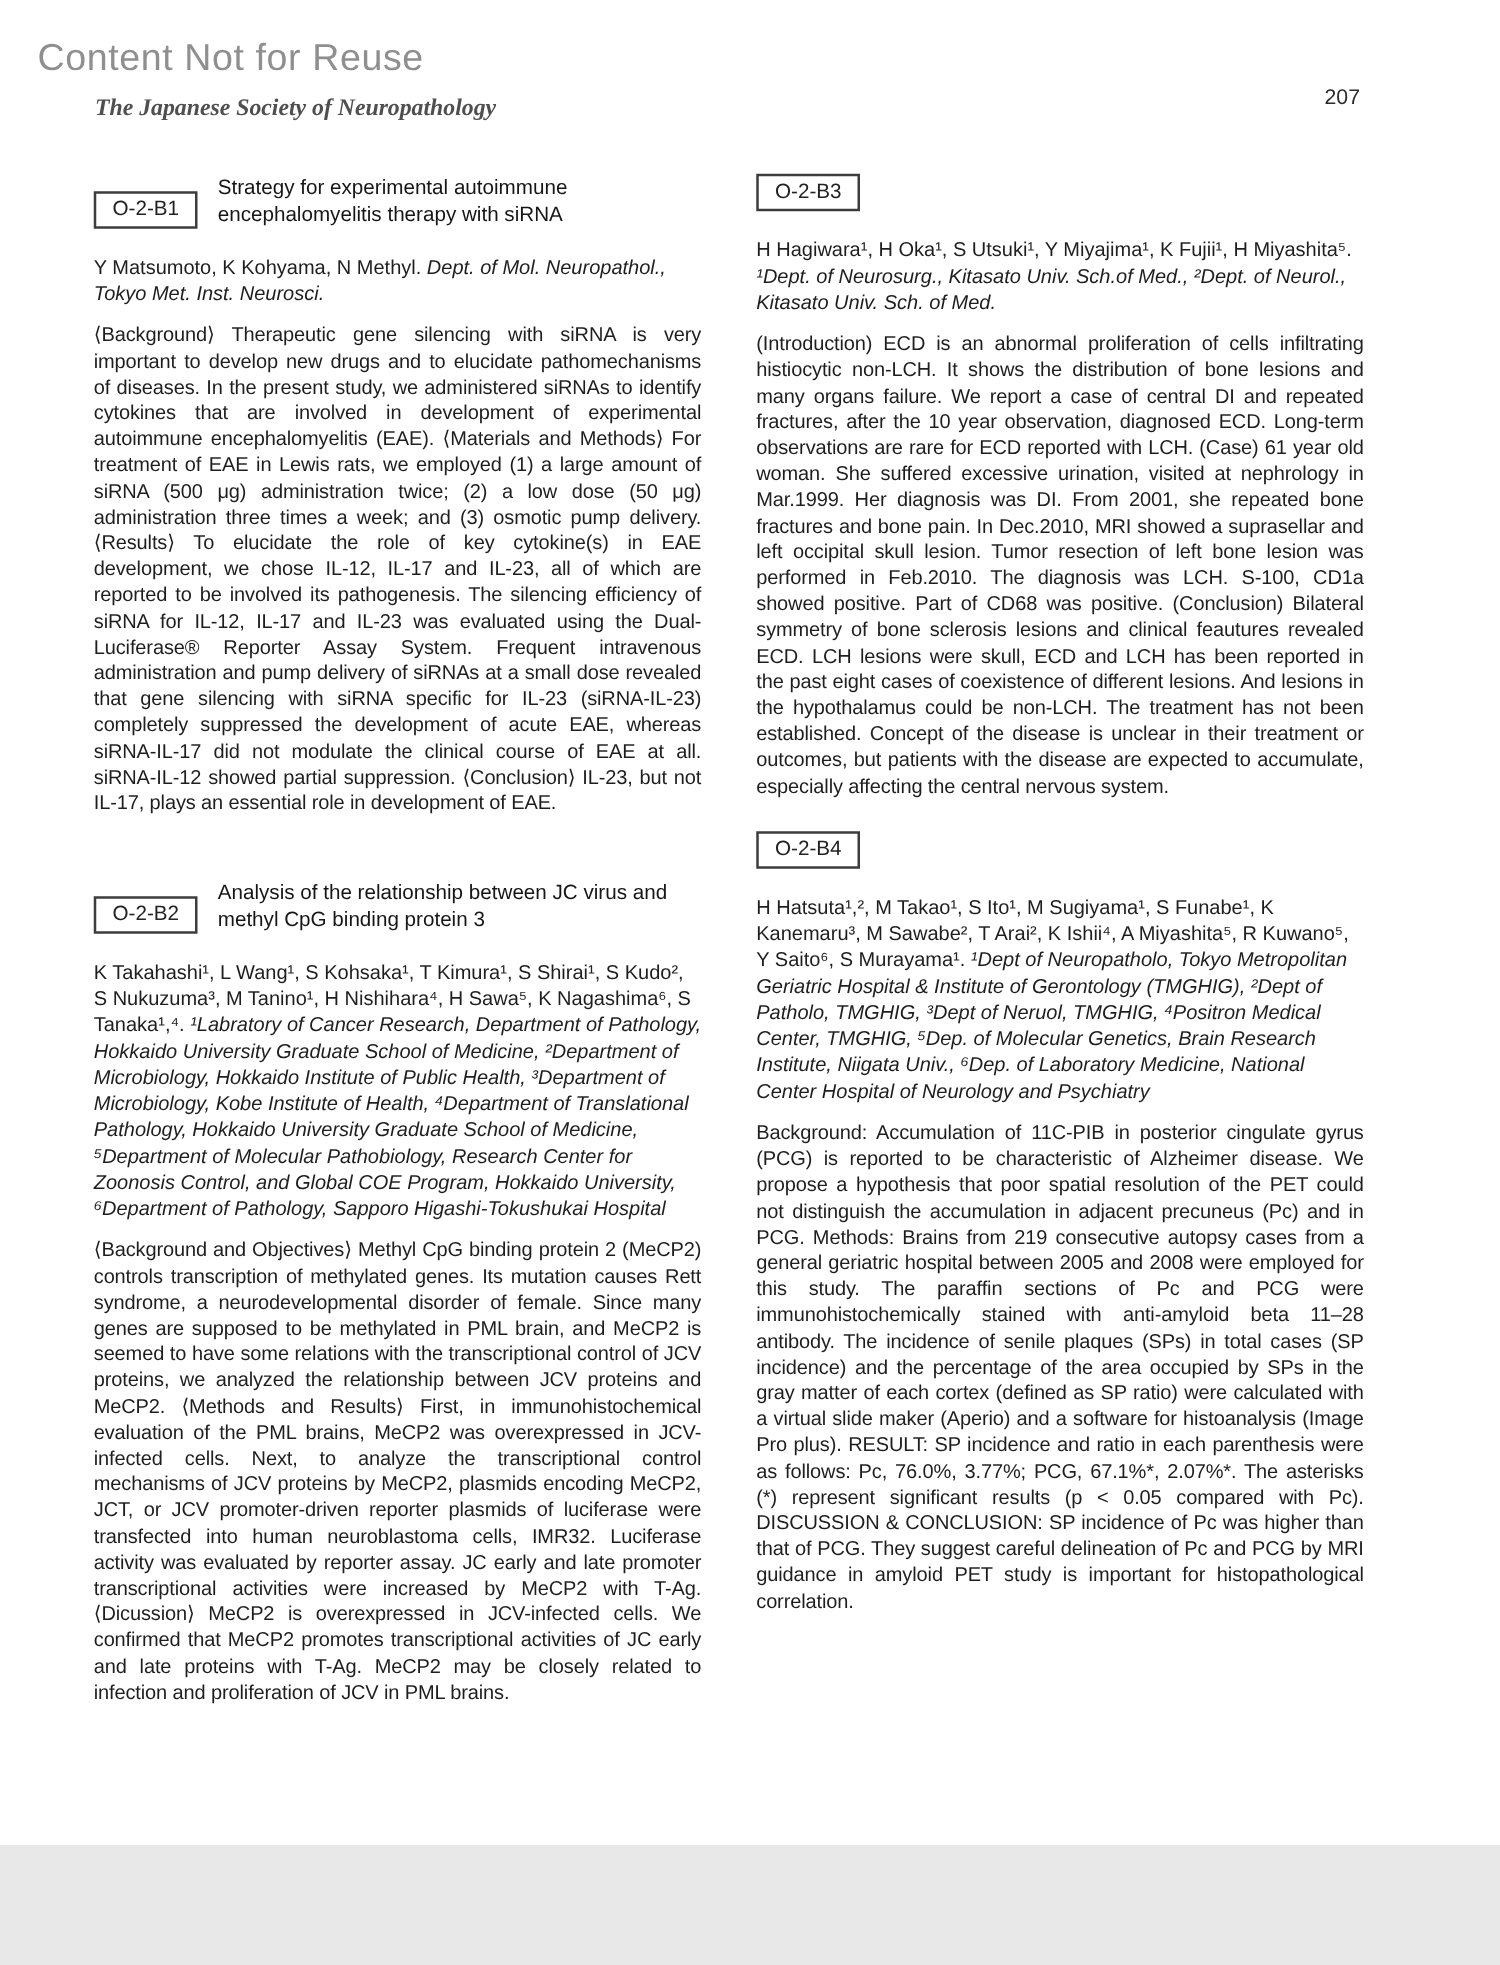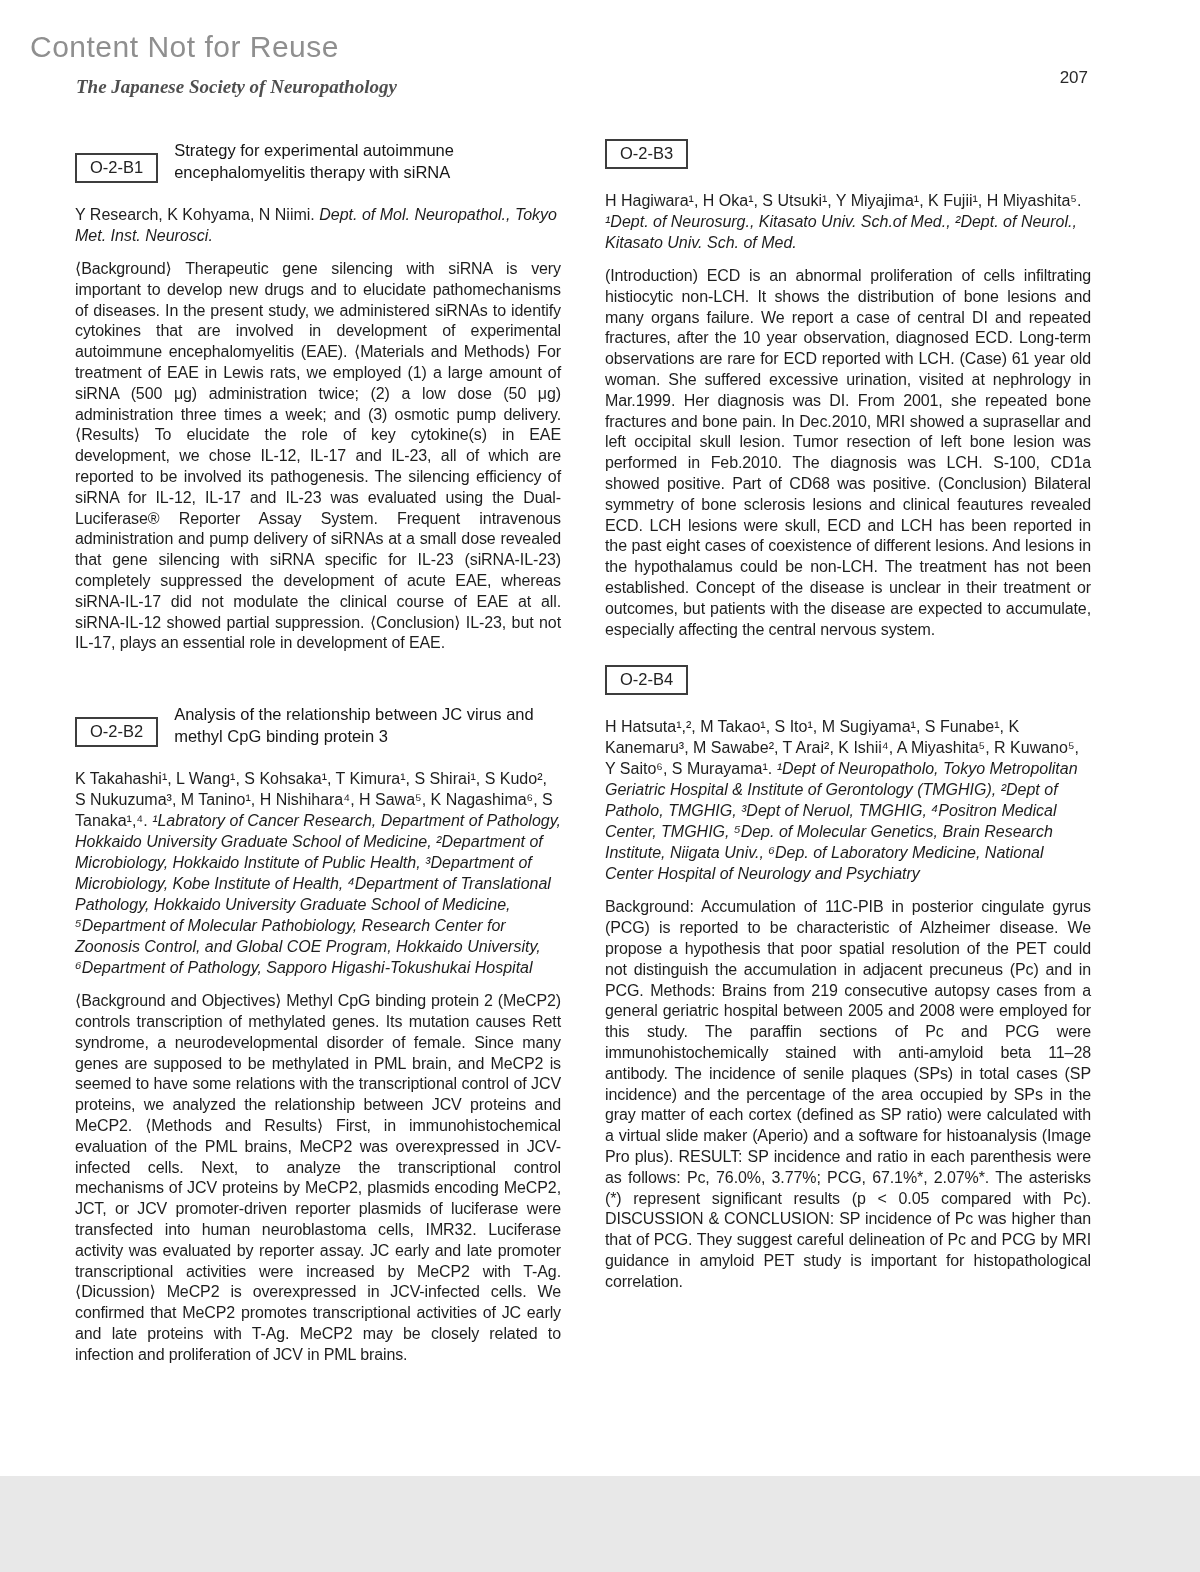--- a/index.html
+++ b/index.html
@@ -70,21 +70,21 @@
   <div class="society">The Japanese Society of Neuropathology</div>
   <div class="page-number">207</div>
 
   <div class="col col-left">
 
     <section class="abstract">
       <div class="abs-header">
         <span class="id-badge">O-2-B1</span>
         <h2 class="abs-title" style="margin:0">Strategy for experimental autoimmune encephalomyelitis therapy with siRNA</h2>
       </div>
-      <p class="authors-block" style="margin:21px 0 0 0"><span>Y Research, K Kohyama, N Niimi. </span><span class="affil">Dept. of Mol. Neuropathol., Tokyo Met. Inst. Neurosci.</span></p>
+      <p class="authors-block" style="margin:21px 0 0 0"><span>Y Matsumoto, K Kohyama, N Methyl. </span><span class="affil">Dept. of Mol. Neuropathol., Tokyo Met. Inst. Neurosci.</span></p>
       <p class="abs-body" style="margin-bottom:0">⟨Background⟩ Therapeutic gene silencing with siRNA is very important to develop new drugs and to elucidate pathomechanisms of diseases. In the present study, we administered siRNAs to identify cytokines that are involved in development of experimental autoimmune encephalomyelitis (EAE). ⟨Materials and Methods⟩ For treatment of EAE in Lewis rats, we employed (1) a large amount of siRNA (500 μg) administration twice; (2) a low dose (50 μg) administration three times a week; and (3) osmotic pump delivery. ⟨Results⟩ To elucidate the role of key cytokine(s) in EAE development, we chose IL-12, IL-17 and IL-23, all of which are reported to be involved its pathogenesis. The silencing efficiency of siRNA for IL-12, IL-17 and IL-23 was evaluated using the Dual-Luciferase® Reporter Assay System. Frequent intravenous administration and pump delivery of siRNAs at a small dose revealed that gene silencing with siRNA specific for IL-23 (siRNA-IL-23) completely suppressed the development of acute EAE, whereas siRNA-IL-17 did not modulate the clinical course of EAE at all. siRNA-IL-12 showed partial suppression. ⟨Conclusion⟩ IL-23, but not IL-17, plays an essential role in development of EAE.</p>
     </section>
 
     <section class="abstract abstract-b2">
       <div class="abs-header">
         <span class="id-badge">O-2-B2</span>
         <h2 class="abs-title" style="margin:0">Analysis of the relationship between JC virus and methyl CpG binding protein 3</h2>
       </div>
       <p class="authors-block" style="margin:21px 0 0 0"><span>K Takahashi¹, L Wang¹, S Kohsaka¹, T Kimura¹, S Shirai¹, S Kudo², S Nukuzuma³, M Tanino¹, H Nishihara⁴, H Sawa⁵, K Nagashima⁶, S Tanaka¹,⁴. </span><span class="affil">¹Labratory of Cancer Research, Department of Pathology, Hokkaido University Graduate School of Medicine, ²Department of Microbiology, Hokkaido Institute of Public Health, ³Department of Microbiology, Kobe Institute of Health, ⁴Department of Translational Pathology, Hokkaido University Graduate School of Medicine, ⁵Department of Molecular Pathobiology, Research Center for Zoonosis Control, and Global COE Program, Hokkaido University, ⁶Department of Pathology, Sapporo Higashi-Tokushukai Hospital</span></p>
       <p class="abs-body" style="margin-bottom:0">⟨Background and Objectives⟩ Methyl CpG binding protein 2 (MeCP2) controls transcription of methylated genes. Its mutation causes Rett syndrome, a neurodevelopmental disorder of female. Since many genes are supposed to be methylated in PML brain, and MeCP2 is seemed to have some relations with the transcriptional control of JCV proteins, we analyzed the relationship between JCV proteins and MeCP2. ⟨Methods and Results⟩ First, in immunohistochemical evaluation of the PML brains, MeCP2 was overexpressed in JCV-infected cells. Next, to analyze the transcriptional control mechanisms of JCV proteins by MeCP2, plasmids encoding MeCP2, JCT, or JCV promoter-driven reporter plasmids of luciferase were transfected into human neuroblastoma cells, IMR32. Luciferase activity was evaluated by reporter assay. JC early and late promoter transcriptional activities were increased by MeCP2 with T-Ag. ⟨Dicussion⟩ MeCP2 is overexpressed in JCV-infected cells. We confirmed that MeCP2 promotes transcriptional activities of JC early and late proteins with T-Ag. MeCP2 may be closely related to infection and proliferation of JCV in PML brains.</p>

